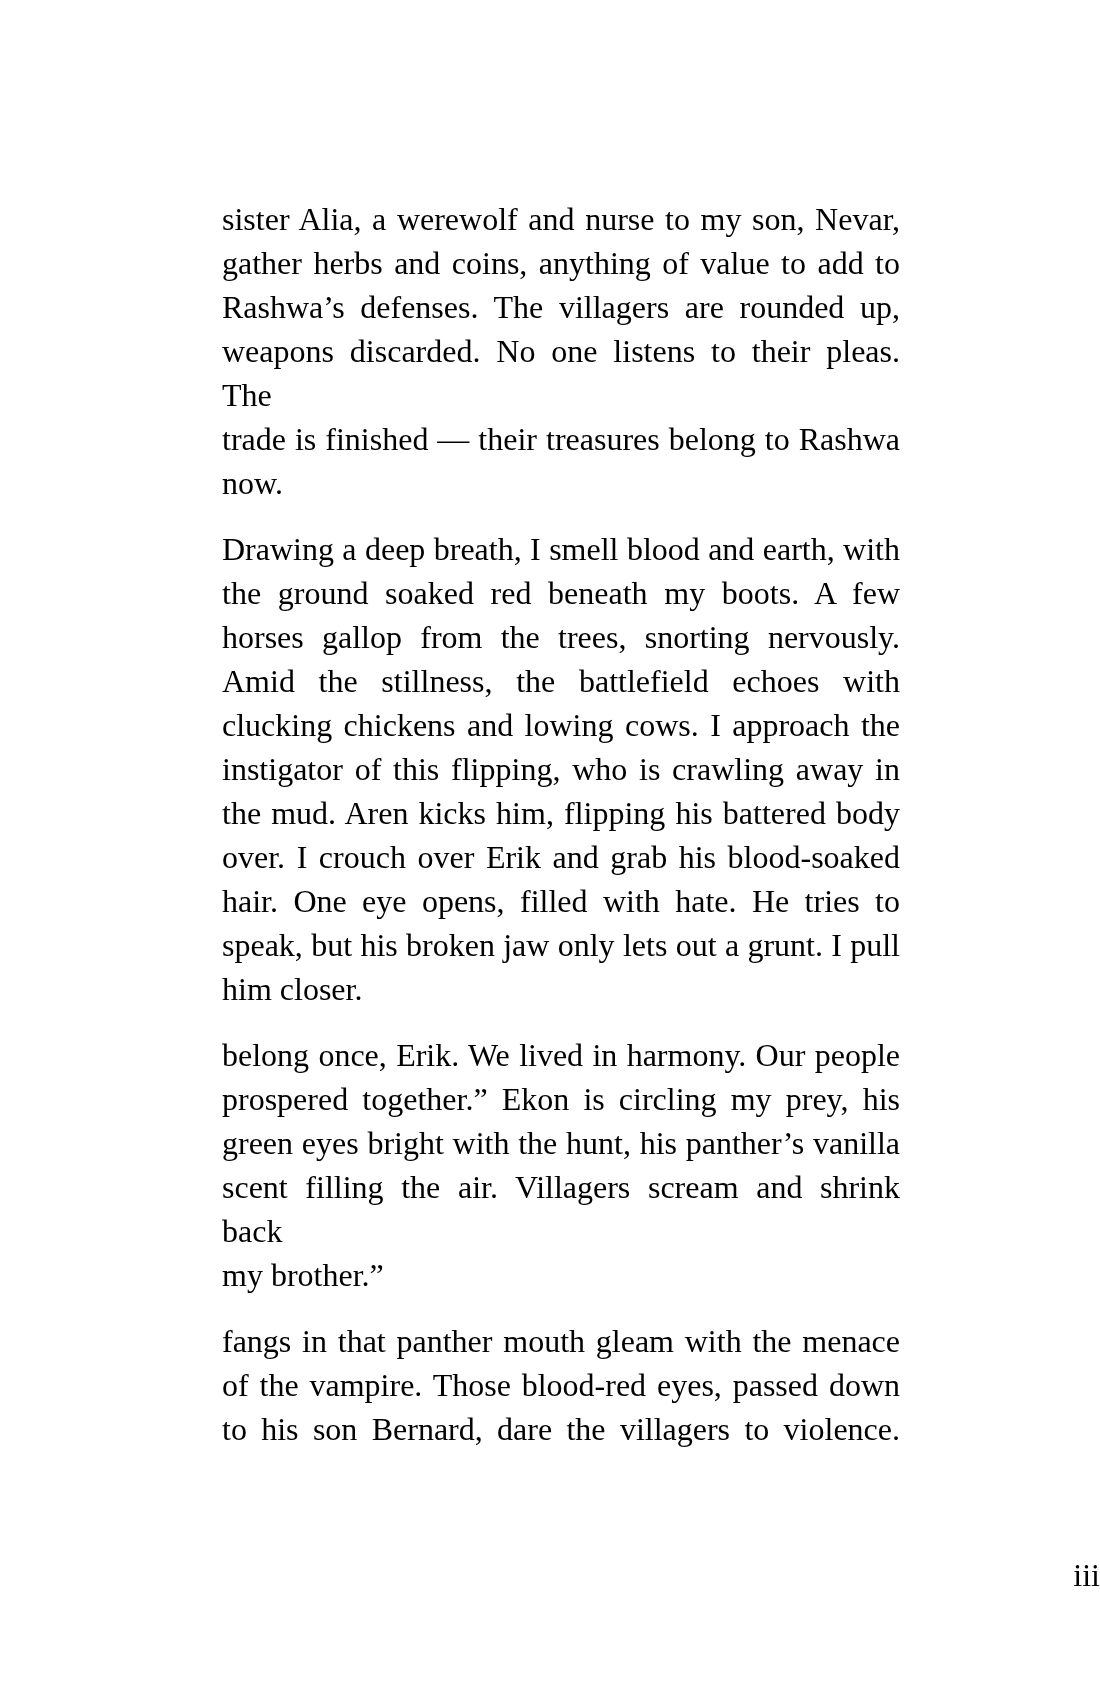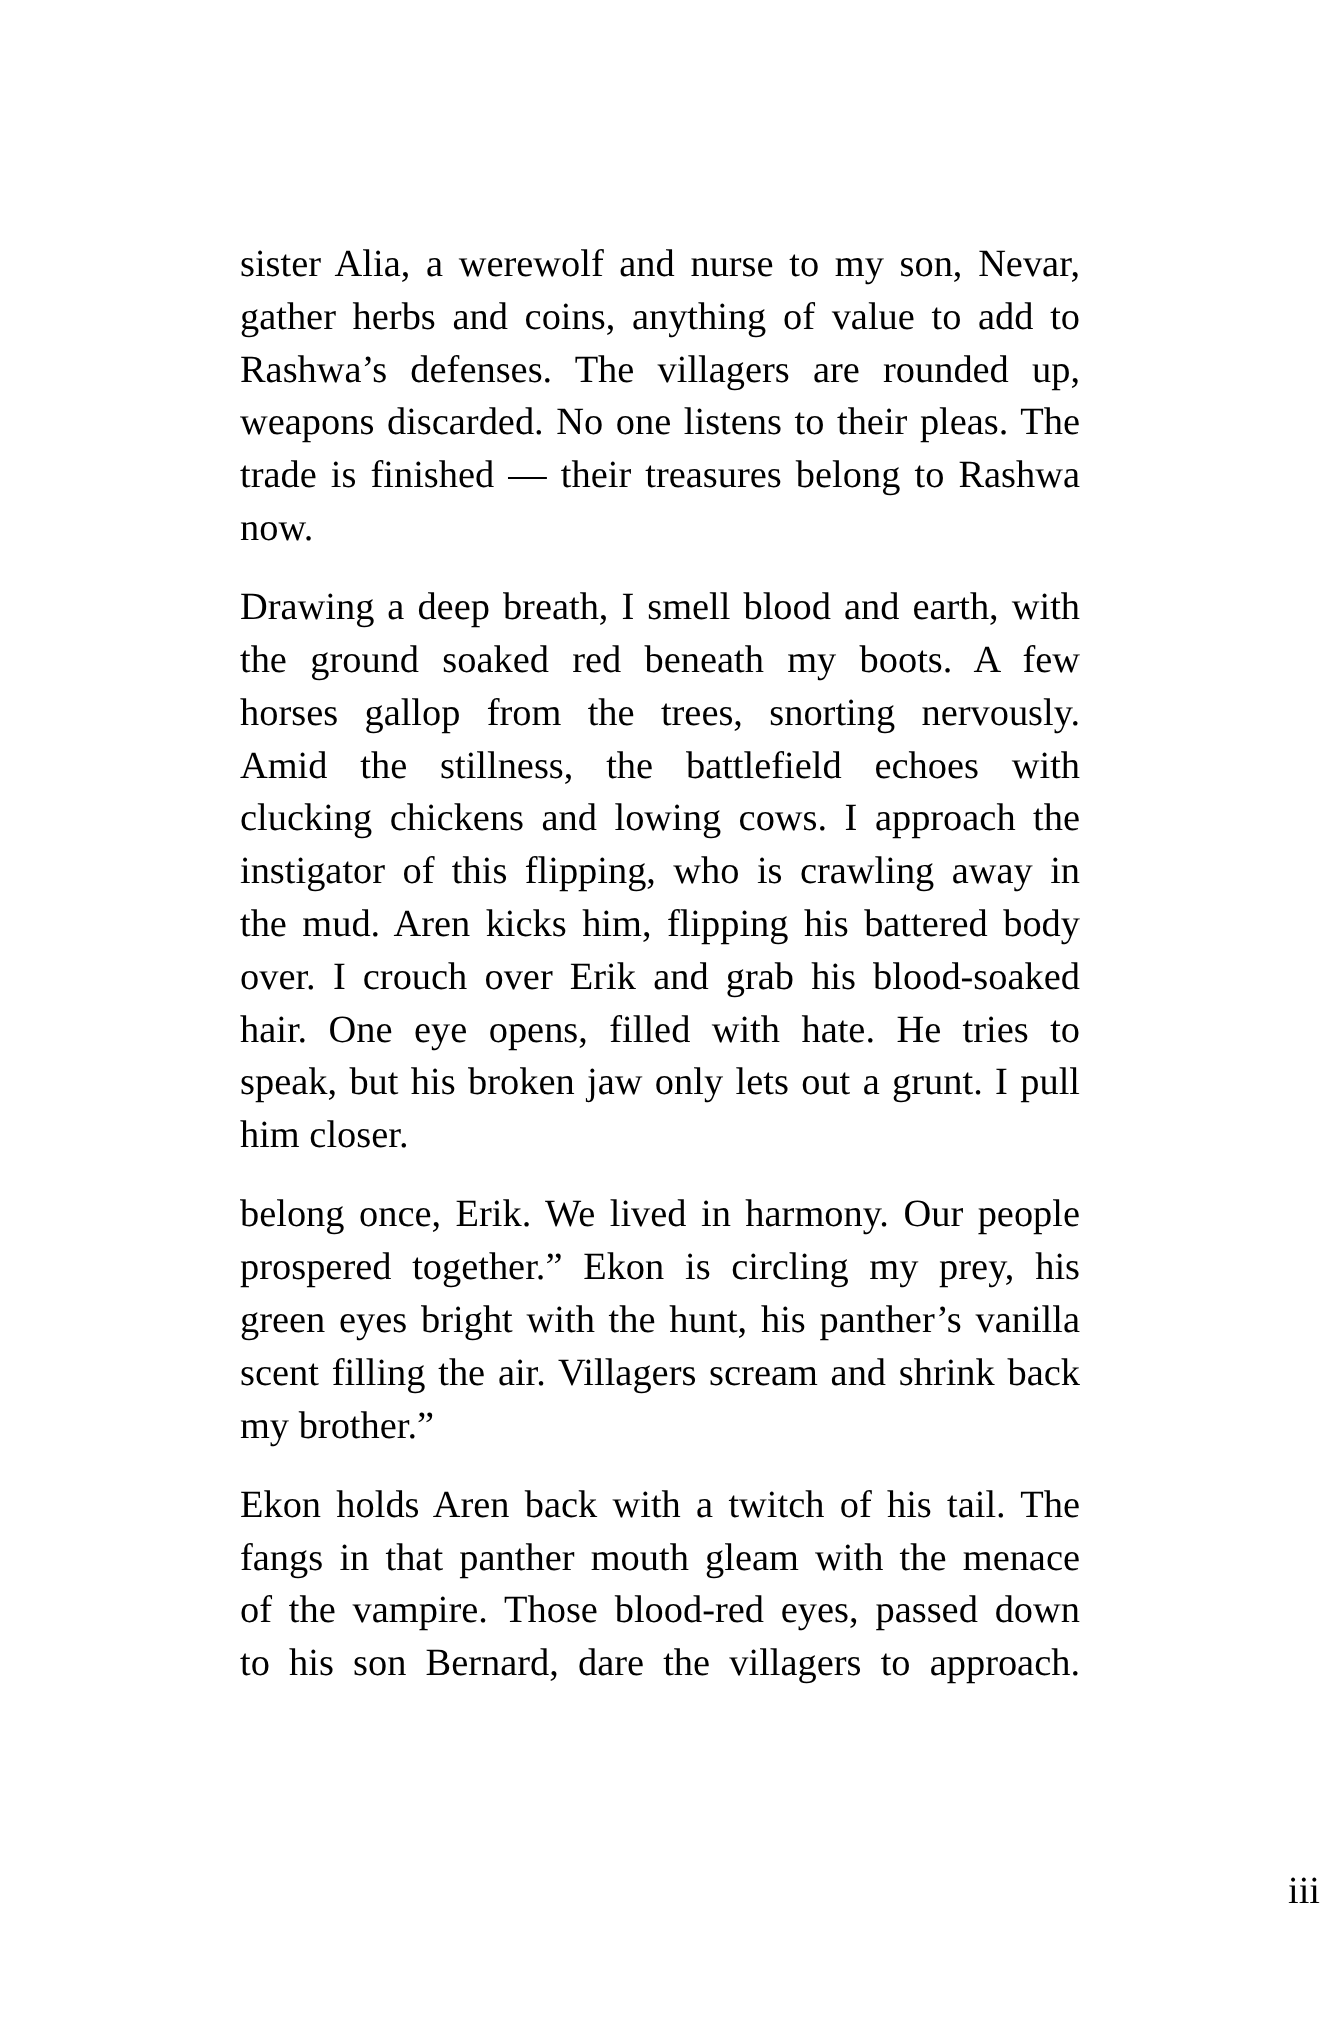--- a/index.html
+++ b/index.html
@@ -31,20 +31,21 @@
   .para {
     margin: 0 0 22px 0;
   }
   .para:last-child {
     margin-bottom: 0;
   }
   .line {
     text-align: justify;
     text-align-last: justify;
     white-space: normal;
+    margin-left: 22px;
   }
   .line.para-end {
     text-align-last: left;
     font-family: Liberation Serif, serif;
   }
   .page-number {
     position: absolute;
     top: 1553px;
     left: 0;
     width: 1100px;
@@ -81,20 +82,19 @@
         <div class="line para-end">him closer.</div>
       </div>
       <div class="para">
         <div class="line">belong once, Erik. We lived in harmony. Our people</div>
         <div class="line">prospered together.” Ekon is circling my prey, his</div>
         <div class="line">green eyes bright with the hunt, his panther’s vanilla</div>
         <div class="line">scent filling the air. Villagers scream and shrink back</div>
         <div class="line para-end">my brother.”</div>
       </div>
       <div class="para">
-        <div class="line">Ekon holds Aren back with a twitch of his tail. The</div>
         <div class="line">fangs in that panther mouth gleam with the menace</div>
         <div class="line">of the vampire. Those blood-red eyes, passed down</div>
-        <div class="line">to his son Bernard, dare the villagers to approach.</div>
+        <div class="line">to his son Bernard, dare the villagers to violence.</div>
       </div>
     </div>
   <div class="page-number">iii</div>
 </div>
 
 </body></html>

